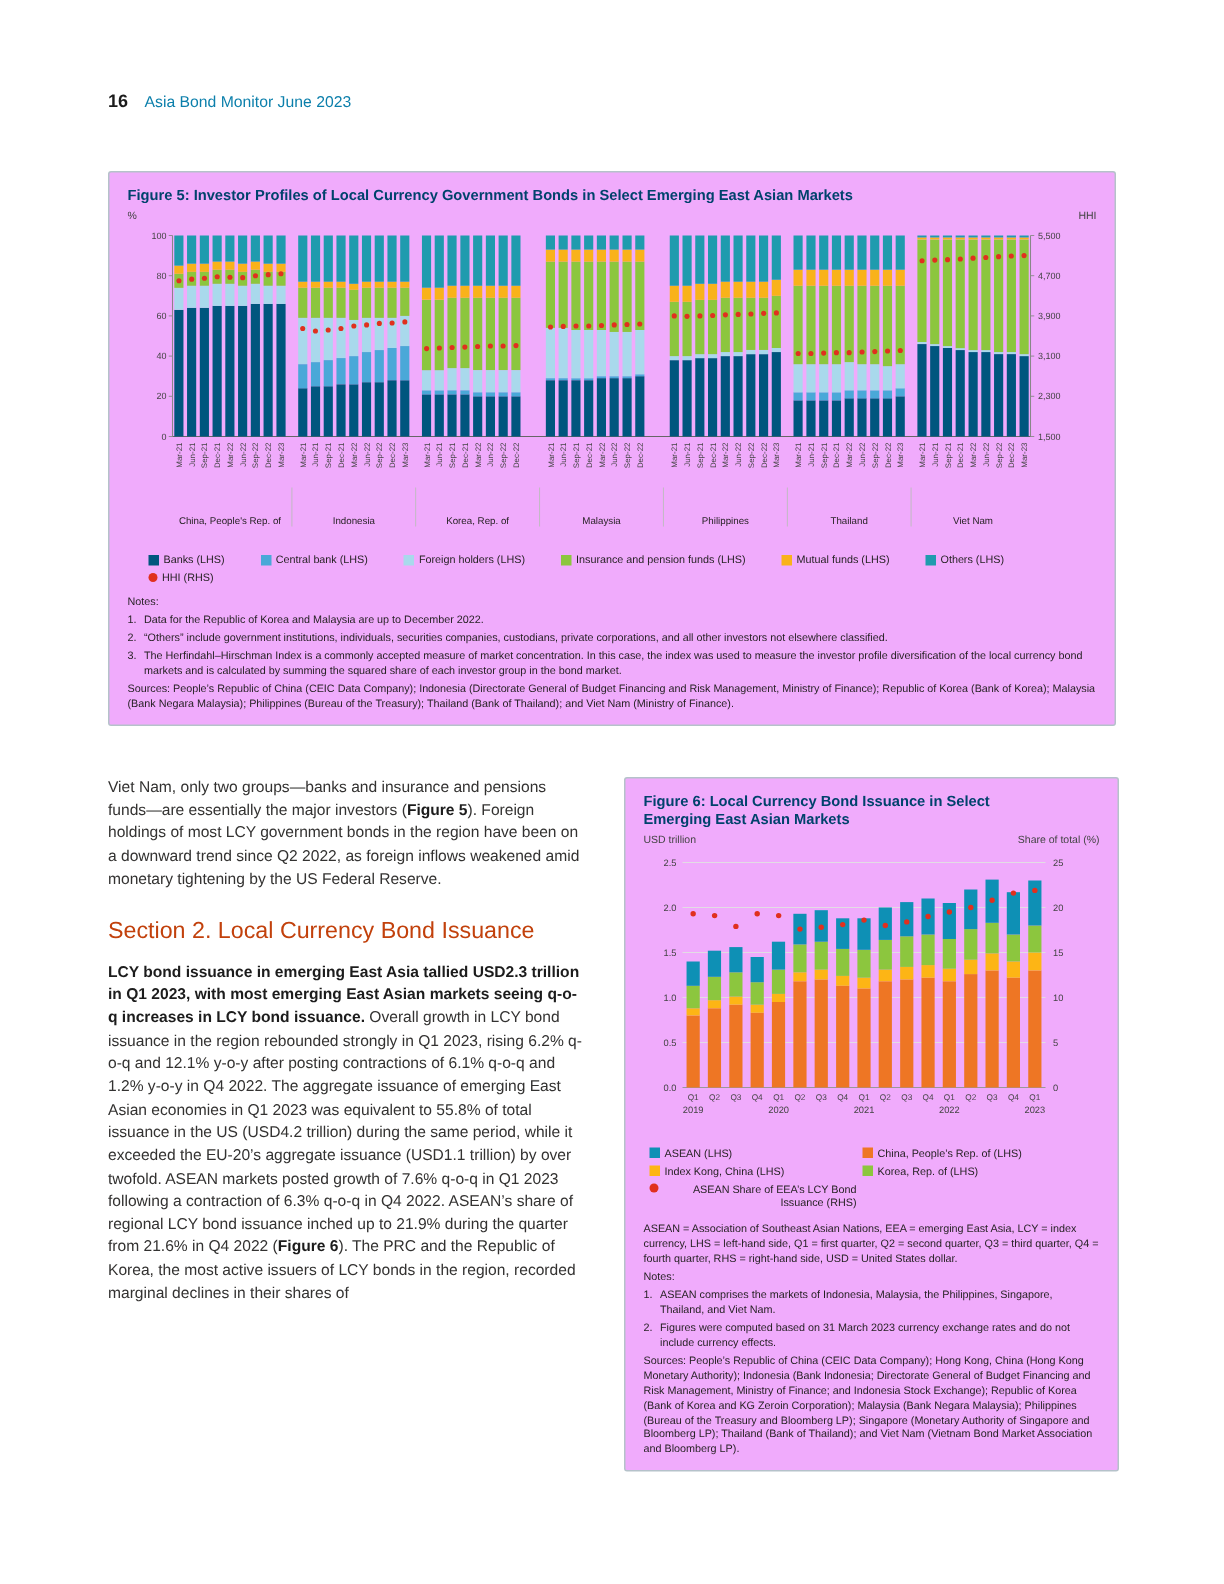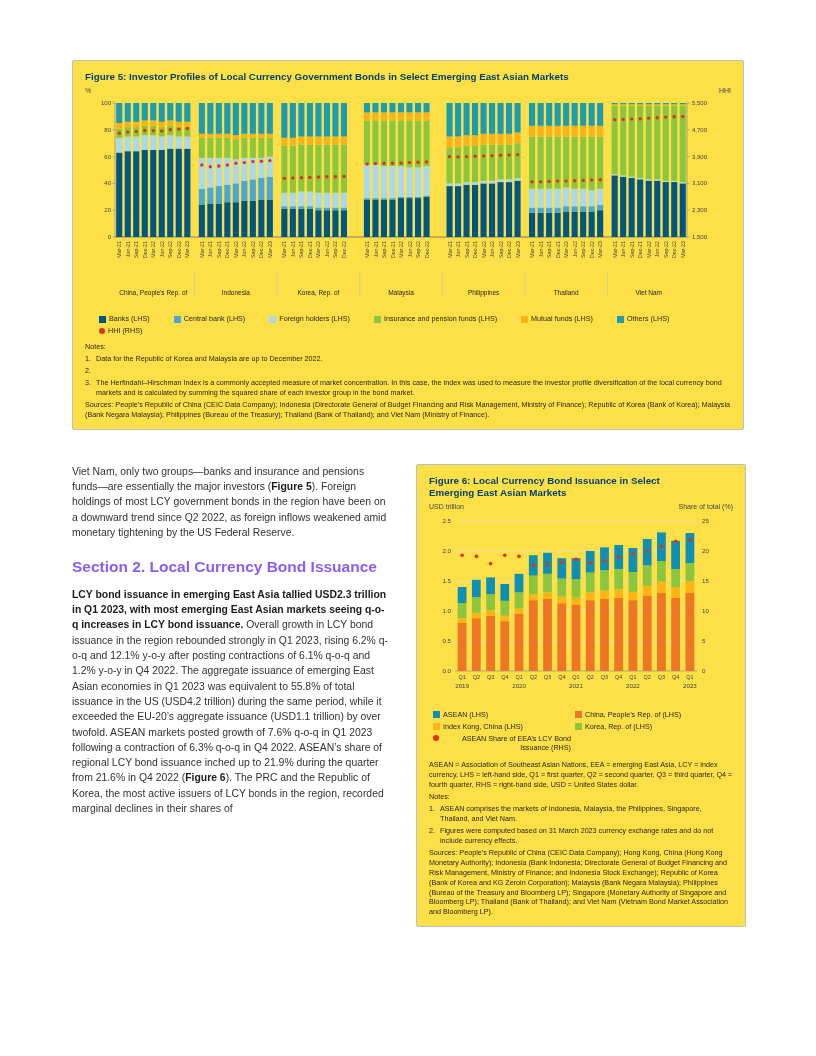--- a/index.html
+++ b/index.html
@@ -1,47 +1,51 @@
 <!DOCTYPE html>
 <html><head>
 <meta charset="utf-8">
 <style>
   html,body{margin:0;padding:0;background:#ffffff;}
   body{width:816px;height:1056px;overflow:hidden;font-family:"Liberation Sans",sans-serif;color:#333231;position:relative;}
   .page{box-sizing:border-box;padding:60px 72px 0 72px;}
   .header{display:flex;align-items:baseline;gap:11px;margin-bottom:40px;}
   .pagenum{font-size:12px;font-weight:bold;color:#1c1c1c;}
   .runhead{font-size:10.5px;color:#0b7fab;}
-  .figbox{border:1px solid #b5c2ca;border-radius:2px;background:#fde047;padding:10px 12px 9px 12px;box-sizing:border-box;}
+  .figbox{border:1px solid #b5c2ca;border-radius:2px;background:#f0abfc;padding:10px 12px 9px 12px;box-sizing:border-box;}
   .figtitle{font-size:9.8px;font-weight:bold;color:#00426c;line-height:1.25;margin-bottom:4px;}
   .axisrow{display:flex;justify-content:space-between;font-size:7px;color:#444;margin:4px 0 1px 0;}
   .legend{display:flex;flex-wrap:wrap;gap:3px 24px;font-size:7.2px;color:#231f20;align-items:center;margin:3px 0 7px 14px;}
   .legend-item{display:flex;align-items:center;gap:3px;}
   .legend6{display:grid;grid-template-columns:46% 54%;gap:3px 4px;font-size:7.2px;color:#231f20;margin:5px 0 8px 4px;}
   .legend6 .legend-item{align-items:flex-start;text-align:right;}
   .swatch{width:7px;height:7px;display:inline-block;flex:0 0 auto;margin-top:1px;}
   .swatch.dot{width:6px;height:6px;border-radius:50%;}
   .fignote{font-size:7.2px;line-height:1.38;color:#231f20;margin-top:2px;}
   .noteitem{display:flex;gap:3px;}
   .nnum{flex:0 0 8px;}
   .cols{display:flex;gap:26px;margin-top:34px;}
   .colL{flex:0 0 318px;}
   .colR{flex:1;}
   .colL p{font-size:10.4px;line-height:1.47;margin:0 0 11px 0;color:#333231;}
   .lead{color:#1c1c1c;}
   .figref{color:#1c1c1c;}
-  h2.section{font-size:15.5px;font-weight:bold;color:#8b5cf6;margin:18px 0 10px 0;line-height:1.2;}
+  h2.section{font-size:15.5px;font-weight:normal;color:#c2410c;margin:18px 0 10px 0;line-height:1.2;}
   .fig6 .figtitle{max-width:232px;}
   svg{display:block;}
 </style>
 </head>
 <body>
 
 <div class="page">
 
+  <div class="header">
+    <span class="pagenum">16</span>
+    <span class="runhead">Asia Bond Monitor June 2023</span>
+  </div>
 
   <div class="figbox fig5">
     <div class="figtitle">Figure 5: Investor Profiles of Local Currency Government Bonds in Select Emerging East Asian Markets</div>
     <div class="axisrow">
       <span>%</span>
       <span>HHI</span>
     </div>
     <svg id="fig5-svg" width="646" height="216">
         <g>
           <text x="26" y="10" font-size="6" text-anchor="end" fill="#444">100</text>
@@ -585,20 +589,21 @@
           <span>HHI (RHS)</span>
         </span>
       </div>
     <div class="fignote">Notes:</div>
     <div class="fignote noteitem">
       <span class="nnum">1.</span>
       <span>Data for the Republic of Korea and Malaysia are up to December 2022.</span>
     </div>
     <div class="fignote noteitem">
       <span class="nnum">2.</span>
+      <span>“Others” include government institutions, individuals, securities companies, custodians, private corporations, and all other investors not elsewhere classified.</span>
     </div>
     <div class="fignote noteitem">
       <span class="nnum">3.</span>
       <span>The Herfindahl–Hirschman Index is a commonly accepted measure of market concentration. In this case, the index was used to measure the investor profile diversification of the local currency bond markets and is calculated by summing the squared share of each investor group in the bond market.</span>
     </div>
     <div class="fignote">Sources: People’s Republic of China (CEIC Data Company); Indonesia (Directorate General of Budget Financing and Risk Management, Ministry of Finance); Republic of Korea (Bank of Korea); Malaysia (Bank Negara Malaysia); Philippines (Bureau of the Treasury); Thailand (Bank of Thailand); and Viet Nam (Ministry of Finance).</div>
   </div>
 
   <div class="cols">
 

